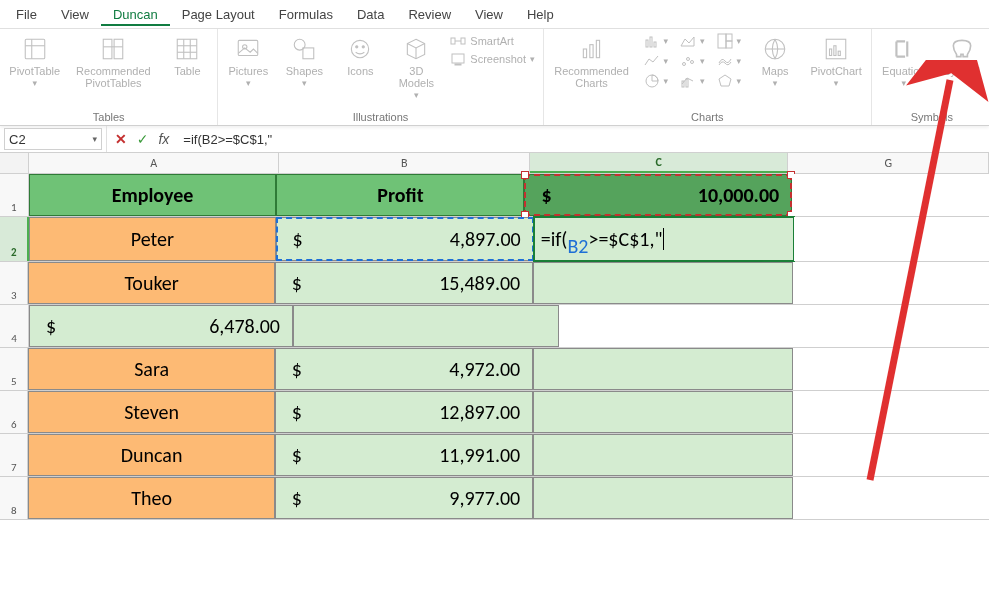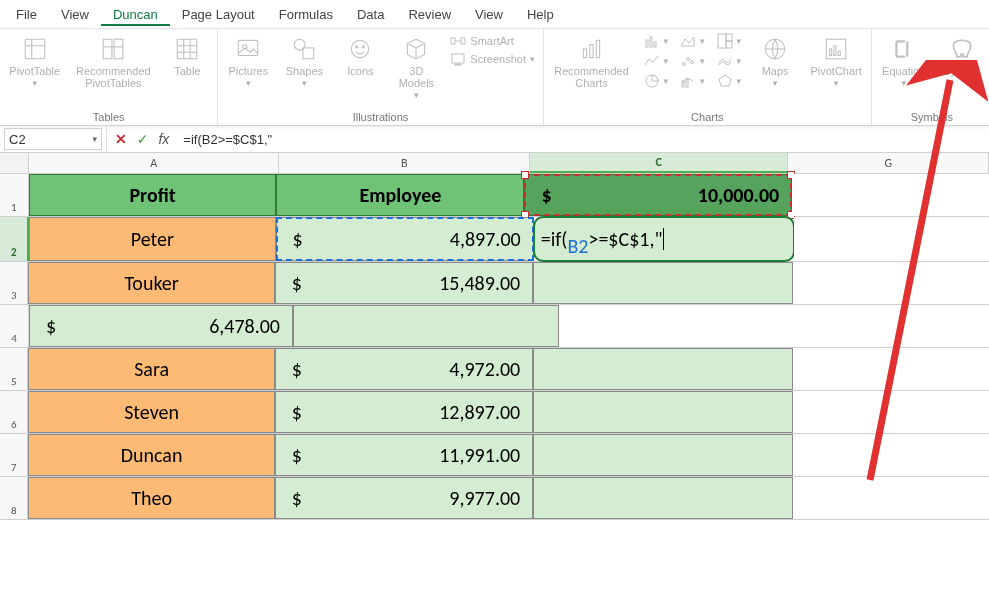--- a/index.html
+++ b/index.html
@@ -488,22 +488,22 @@
   <div class="colheaders">
     <div class="corner"></div>
     <div class="colh colA">A</div>
     <div class="colh colB">B</div>
     <div class="colh colC active">C</div>
     <div class="colh colG">G</div>
   </div>
 
   <div class="row h42">
     <div class="rowh">1</div>
+    <div class="cell colA hdr-cell">Employee</div>
     <div class="cell colB hdr-cell">Profit</div>
-    <div class="cell colA hdr-cell">Employee</div>
     <div class="cell colC hdr-c1" style="position:relative;">
       <span class="dol">$</span>
       <span>10,000.00</span>
 
       <div class="ants ants-c1" style="top:-1px;left:-1px;right:-1px;bottom:-1px;"></div>
       <div class="handle" style="top:-4px;left:-4px;"></div>
       <div class="handle" style="top:-4px;right:-4px;"></div>
       <div class="handle" style="bottom:-4px;left:-4px;"></div>
       <div class="handle" style="bottom:-4px;right:-4px;"></div>
     </div>
@@ -511,21 +511,21 @@
   </div>
 
   <div class="row h44">
     <div class="rowh active">2</div>
     <div class="cell colA data-a">Peter</div>
     <div class="cell colB data-b" style="position:relative;">
       <span class="dol">$</span>
       <span>4,897.00</span>
       <div class="ants ants-b2" style="top:-1px;left:-1px;right:-1px;bottom:-1px;"></div>
     </div>
-    <div class="cell colC data-c active-edit" style="font-family:Calibri,Arial;position:relative;border-radius:9px;">
+    <div class="cell colC data-c active-edit" style="font-family:Calibri,Arial;position:relative;">
       <span class="kw-black">=if(</span>
         <span class="ref-blue">B2</span>
         <span class="kw-black">&gt;=</span>
         <span class="ref-red">$C$1</span>
         <span class="kw-black">,"</span>
         <span class="cursor"></span>
 
       <div class="fn-tooltip" style="top:44px;left:0;">
         <span>IF(</span><span>logical_test</span><span>, </span><span class="bold">[value_if_true]</span><span>, </span><span>[value_if_false]</span><span>)</span>
       </div>

